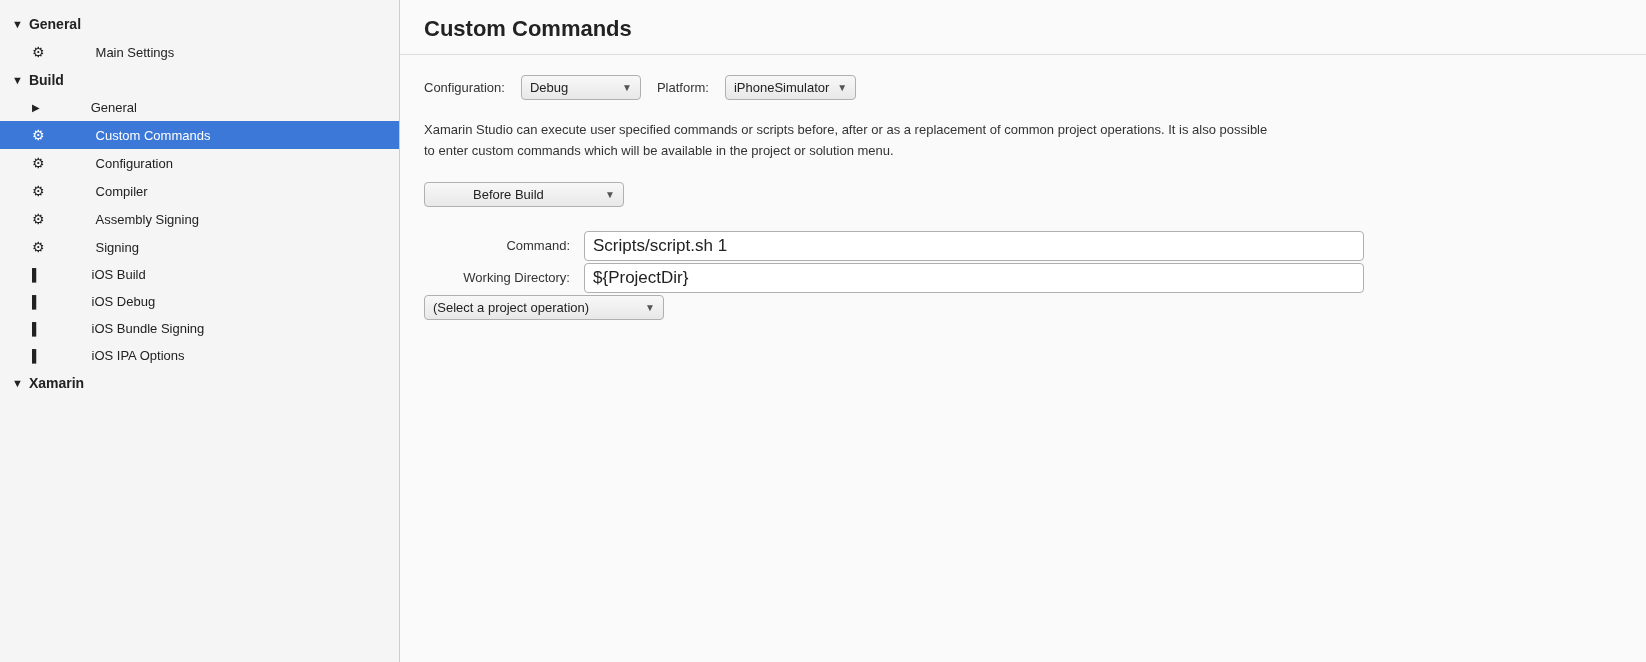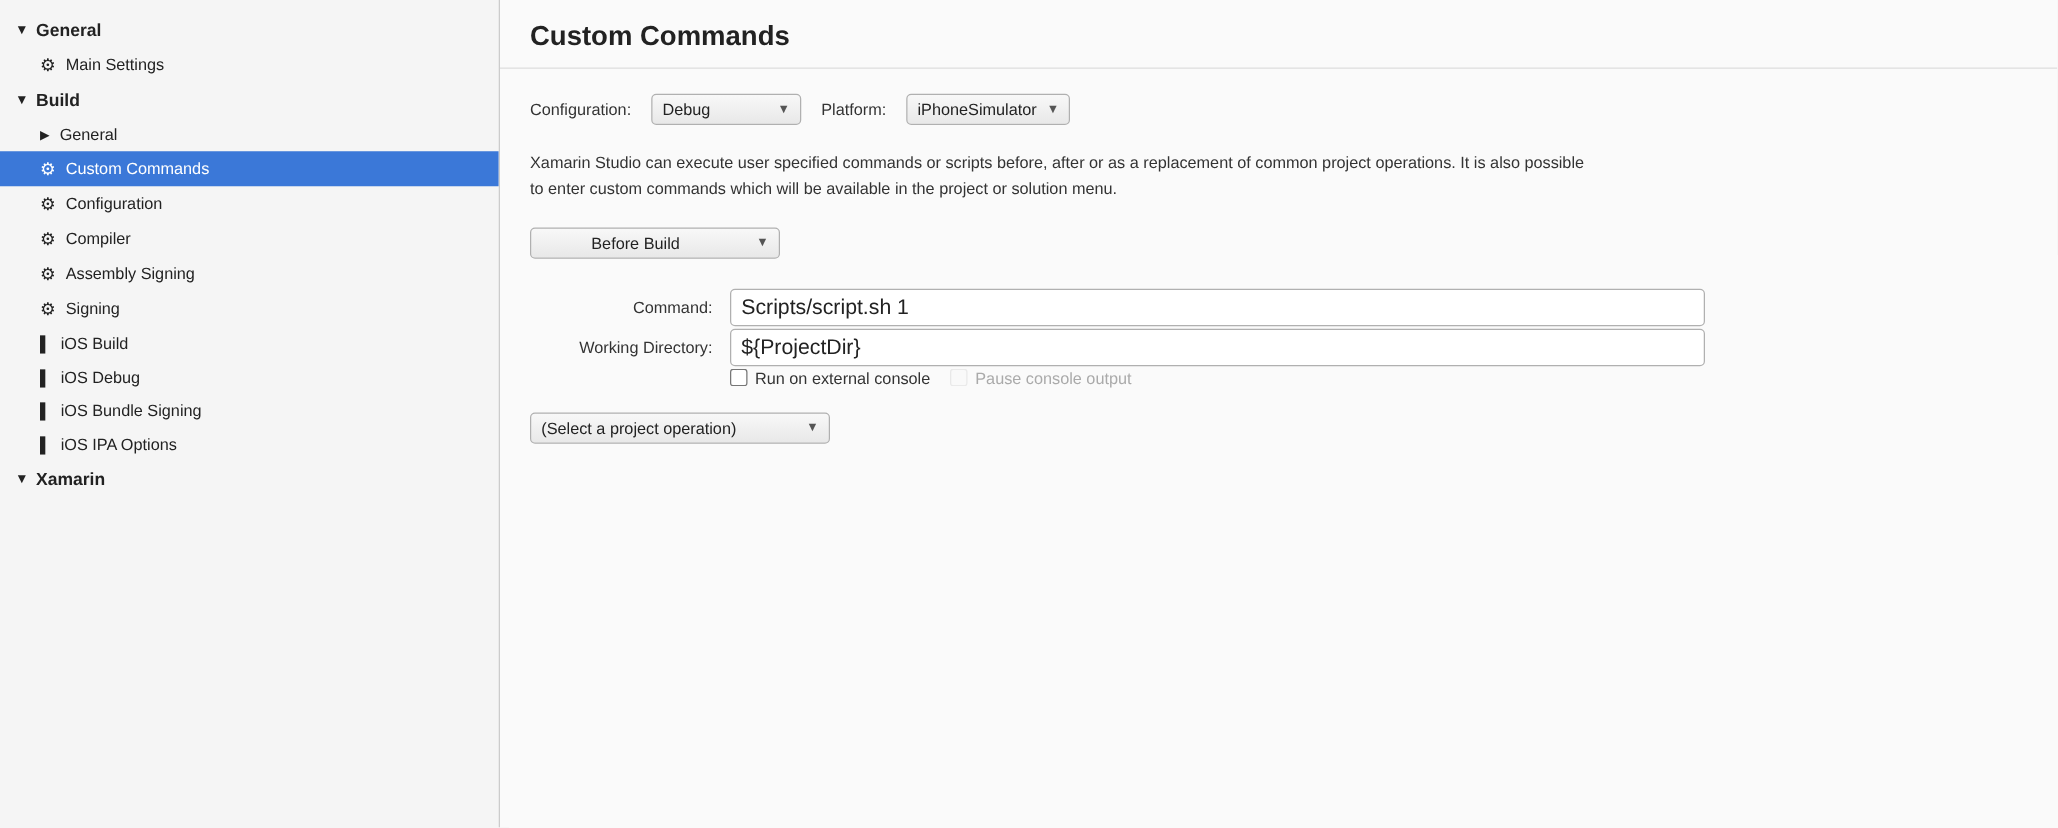--- a/index.html
+++ b/index.html
@@ -33,24 +33,26 @@
       color: #222;
     }
     .sidebar-section-header .arrow {
       display: inline-block;
       margin-right: 6px;
       font-size: 11px;
     }
 
     .sidebar-item {
       display: flex;
+      align-items: center;
       padding: 6px 12px 6px 32px;
       cursor: pointer;
       color: #222;
       font-size: 13px;
+      gap: 43px;
     }
     .sidebar-item.active {
       background: #3b78d8;
       color: white;
     }
     .sidebar-item .item-icon {
       margin-right: 8px;
       font-size: 14px;
       display: inline-flex;
       align-items: center;
@@ -288,30 +290,20 @@
       </div>
     </div>
 
     <div class="form-row">
       <span class="form-row-label">Working Directory:</span>
       <div class="form-row-input">
         <input type="text" value="${ProjectDir}" style="">
       </div>
     </div>
 
-    <div class="checkbox-row">
-      <label class="checkbox-item">
-        <input type="checkbox" style="">
-        <span>Run on external console</span>
-      </label>
-      <label class="checkbox-item disabled">
-        <input type="checkbox" disabled="" style="">
-        <span>Pause console output</span>
-      </label>
-    </div>
 
     <div class="select-operation-row">
       <button class="dropdown-btn" style="min-width:240px;">
         <span>(Select a project operation)</span>
         <span class="caret">▼</span>
       </button>
     </div>
 
   </div>
 </div>

